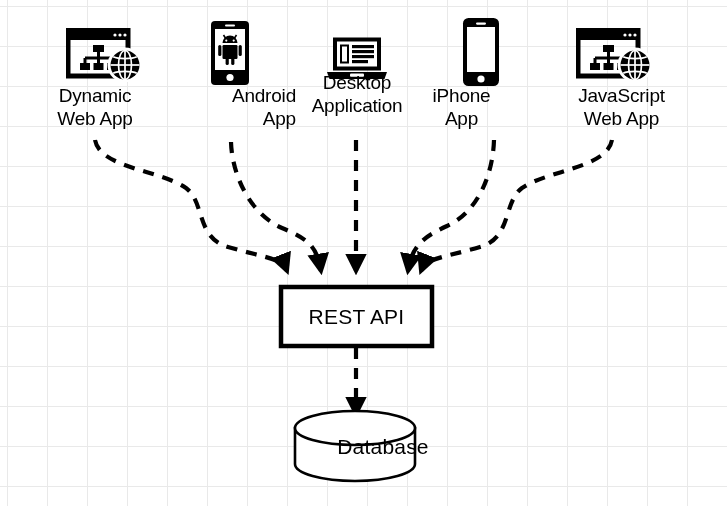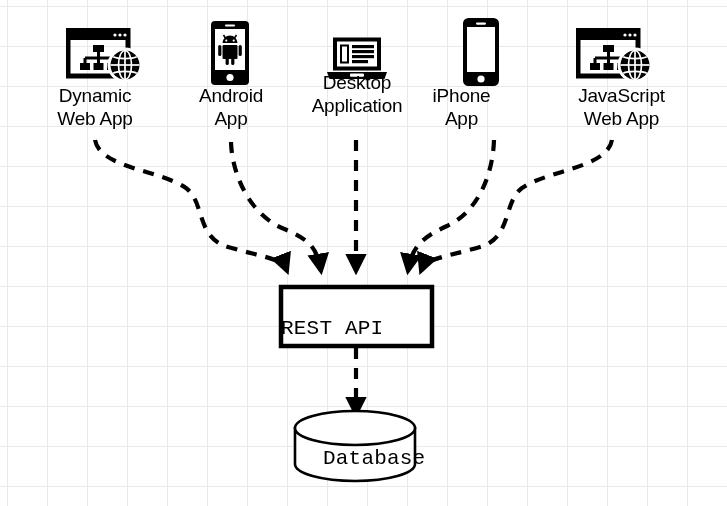--- a/index.html
+++ b/index.html
@@ -35,25 +35,25 @@
     line-height: 23px;
     color: #000000;
     white-space: pre-line;
     letter-spacing: -0.2px;
   }
   .icon-box {
     position: absolute;
   }
   .box-text {
     position: absolute;
-    font-family: Liberation Mono, monospace;
+    font-family: Liberation Sans, sans-serif;
     font-size: 21px;
     color: #000000;
+    text-align: center;
     letter-spacing: 0.2px;
-    margin-top: 12px;
   }
 </style>
 </head>
 <body>
 
 <div id="canvas">
 
   <div class="icon-box" style="left:66px; top:28px; width:80px; height:54px;">
     <svg width="80" height="54" viewBox="0 0 80 54" xmlns="http://www.w3.org/2000/svg">
 
@@ -190,21 +190,21 @@
 
     <g>
       <path d="M295 428 L295 464 A60 17 0 0 0 415 464 L415 428 Z" fill="#ffffff" stroke="#000000" stroke-width="2.6"></path>
       <ellipse cx="355" cy="428" rx="60" ry="17" fill="#ffffff" stroke="#000000" stroke-width="2.6"></ellipse>
     </g>
   </svg>
 
   <div class="node-label" style="left:20px; top:84px; width:150px;">Dynamic
 Web App</div>
 
-  <div class="node-label" style="left:166px; top:84px; width:130px;">Android
+  <div class="node-label" style="left:166px; top:84px; width:130px;text-align:right;">Android
 App</div>
 
   <div class="node-label" style="left:287px; top:71px; width:140px;">Desktop
 Application</div>
 
   <div class="node-label" style="left:404px; top:84px; width:115px;">iPhone
 App</div>
 
   <div class="node-label" style="left:544px; top:84px; width:155px;">JavaScript
 Web App</div>

